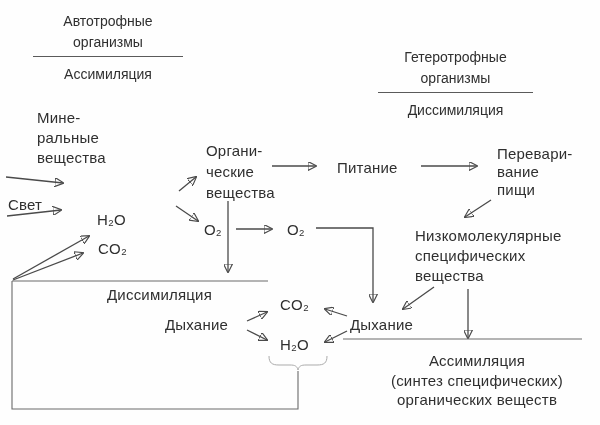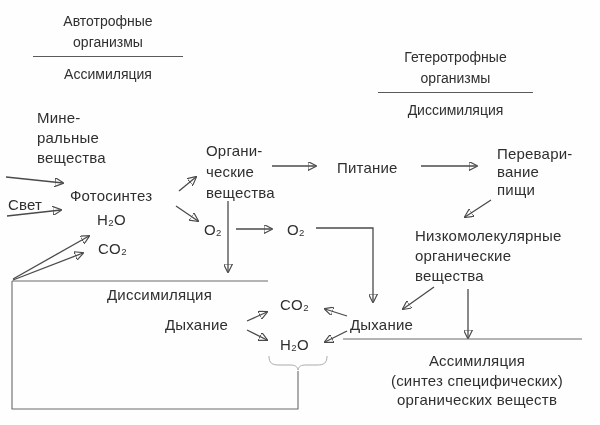--- a/index.html
+++ b/index.html
@@ -87,36 +87,35 @@
   <div class="hdr" style="left:378px;top:11px;width:155px;margin-top:36px;">
     <div class="hdr-title">Гетеротрофные
 организмы</div>
     <div class="hdr-process">Диссимиляция</div>
   </div>
 
   <div class="label" style="left:8px;top:108px;margin-left:29px;">Мине-
 ральные
 вещества</div>
   <div class="label" style="left:8px;top:195px;">Свет</div>
-  <div class="label" style="left:70px;top:186px;">Фотосинтез</div>
   <div class="label" style="left:97px;top:210px;">H₂O</div>
   <div class="label" style="left:98px;top:239px;">CO₂</div>
 
   <div class="label mid" style="left:206px;top:140px;">Органи-
 ческие
 вещества</div>
   <div class="label" style="left:204px;top:220px;">O₂</div>
   <div class="label" style="left:287px;top:220px;">O₂</div>
   <div class="label tight" style="left:497px;top:145px;">Перевари-
 вание
 пищи</div>
 
   <div class="label" style="left:337px;top:158px;">Питание</div>
   <div class="label" style="left:415px;top:226px;">Низкомолекулярные
-органические
+специфических
 вещества</div>
 
   <div class="label" style="left:107px;top:285px;">Диссимиляция</div>
   <div class="label" style="left:165px;top:315px;">Дыхание</div>
   <div class="label" style="left:280px;top:295px;">CO₂</div>
   <div class="label" style="left:280px;top:335px;">H₂O</div>
   <div class="label" style="left:350px;top:315px;">Дыхание</div>
   <div class="label center" style="left:362px;top:351px;width:230px;line-height:19.5px;">Ассимиляция
 (синтез специфических)
 органических веществ</div>

